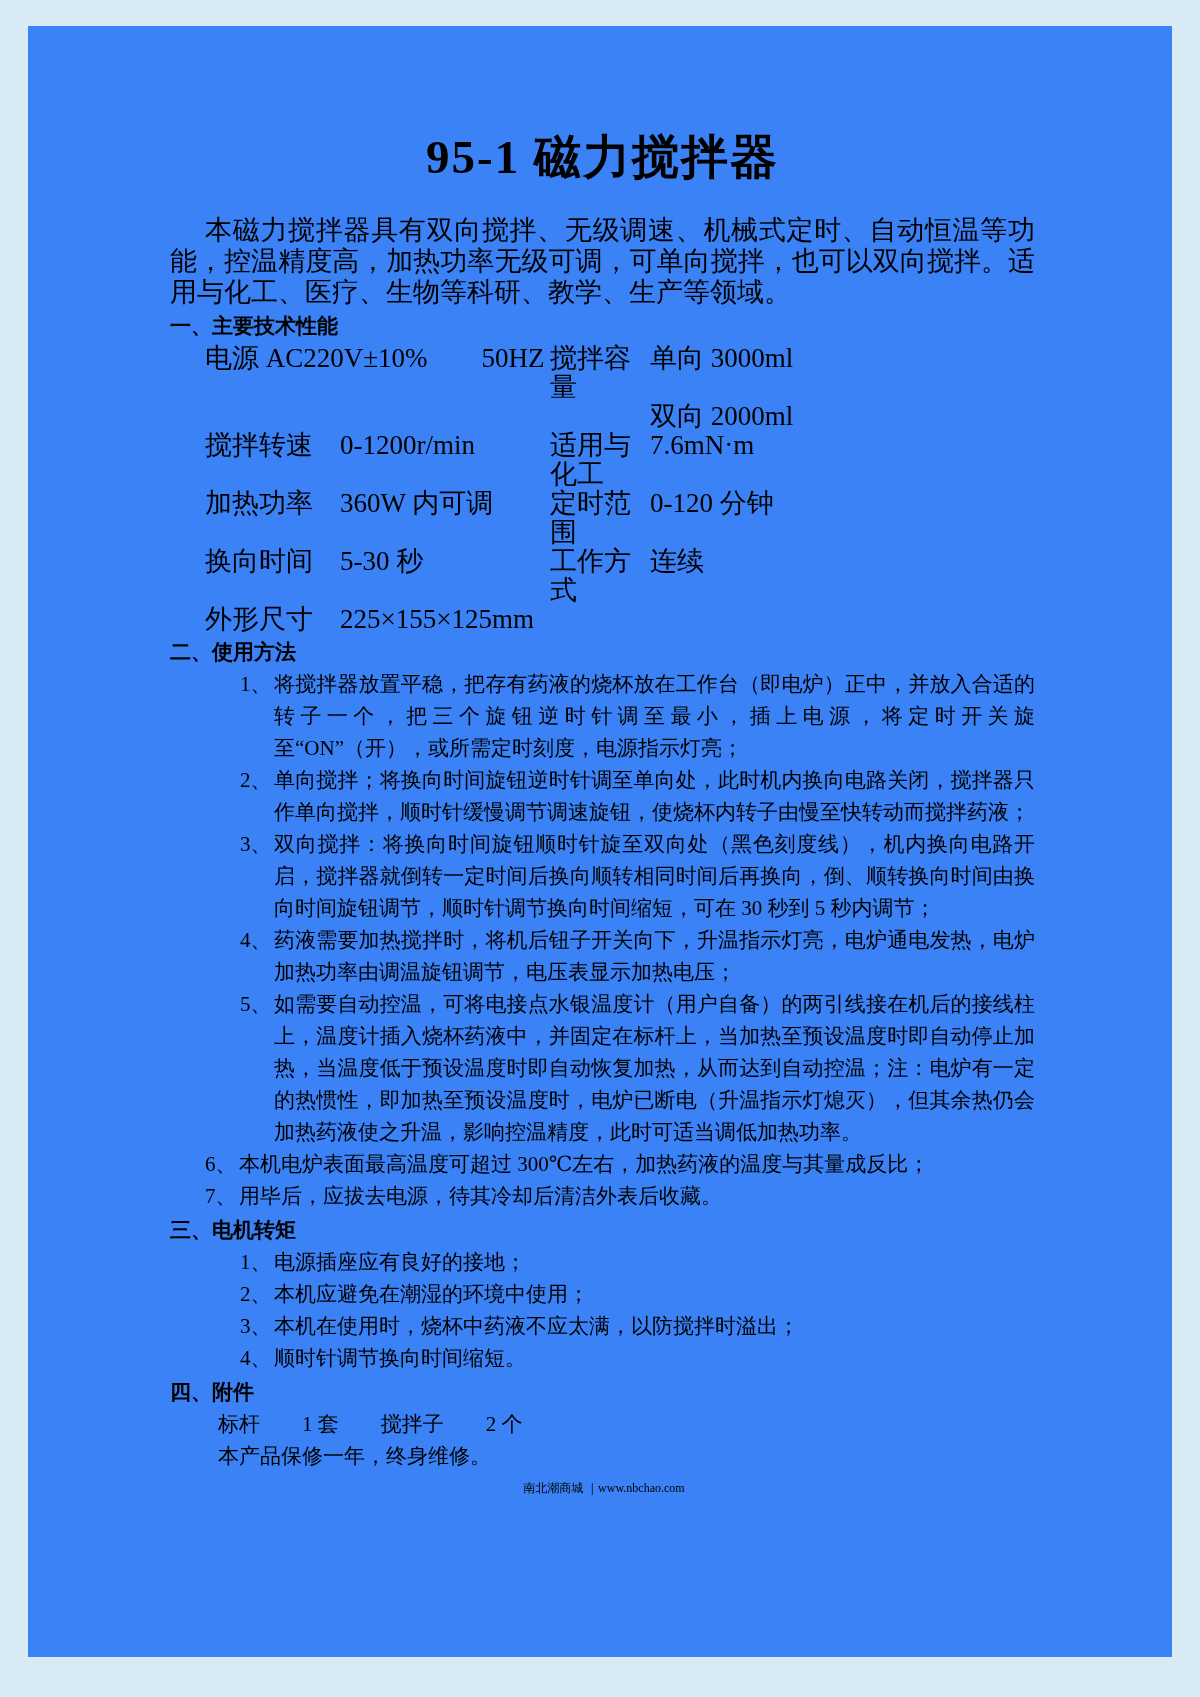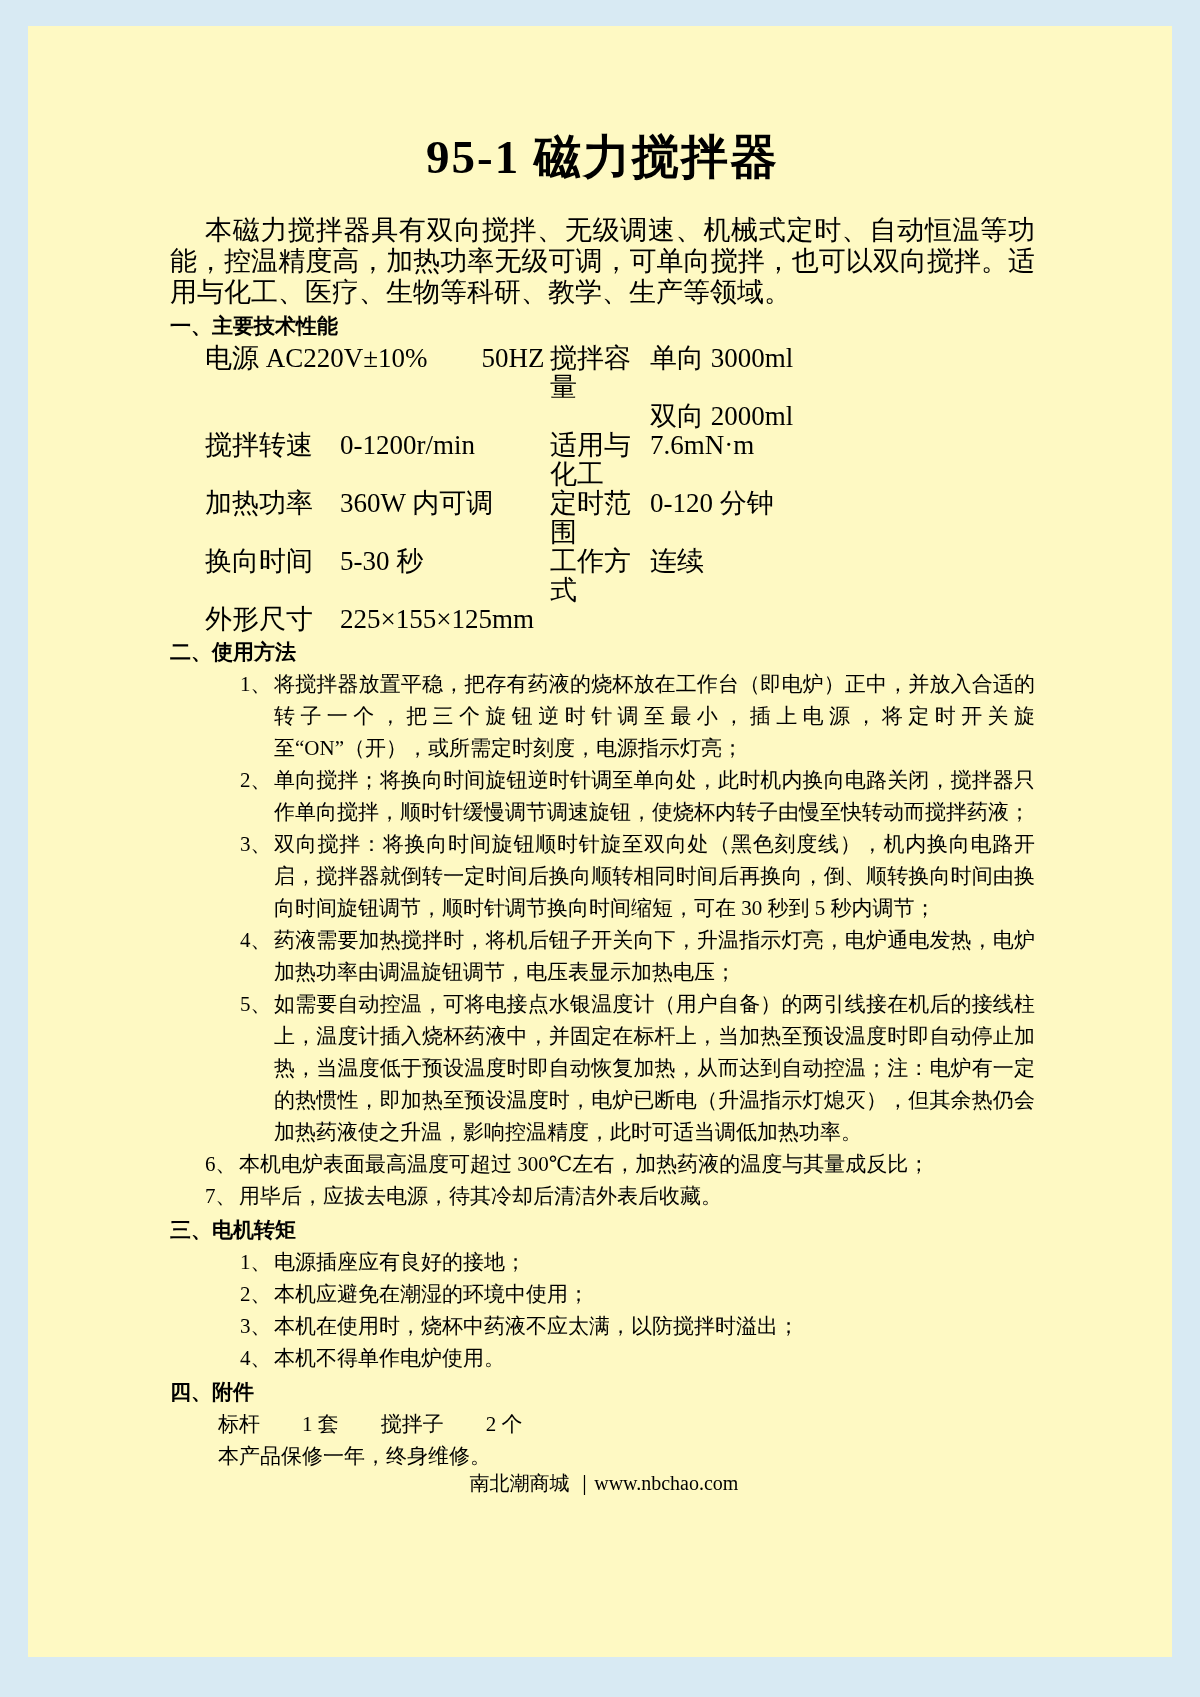--- a/index.html
+++ b/index.html
@@ -4,21 +4,21 @@
 <style>
   html,body{margin:0;padding:0;}
   body{
     width:1200px;height:1697px;position:relative;
     background:#d8eaf3;
     font-family:"Liberation Serif","DejaVu Serif",serif;
     color:#000;
   }
   .page{
     position:absolute;left:28px;top:26px;width:1144px;height:1631px;
-    background:#fef9c3;
+    background:#3b82f6;
   }
   .content{
     padding:100px 137px 0 142px;
   }
   .doc-title{
     text-align:center;
     font-size:47px;
     font-weight:bold;
     margin:0 0 26px 0;
     letter-spacing:2px;
@@ -36,21 +36,21 @@
   .spec-right{display:flex;justify-content:center;}
   .spec-rl{width:100px;}
   .num-item{display:flex;font-size:21px;line-height:32px;}
   .indent-70{margin-left:70px;}
   .indent-35{margin-left:35px;}
   .num-item .num{flex:0 0 34px;}
   .num-item .txt{flex:1;text-align:justify;}
   .acc-line{font-size:21px;line-height:32px;margin-left:48px;white-space:pre;}
   .footer{
     position:absolute;left:8px;right:0;bottom:160px;
-    text-align:center;font-size:20px;
+    text-align:center;font-size:12px;
   }
 </style>
 </head>
 <body>
 
 <div class="page">
   <div class="content">
 
     <h1 class="doc-title">95-1 磁力搅拌器</h1>
 
@@ -143,21 +143,21 @@
     <div class="num-item indent-70">
       <span class="num">2、</span>
       <span class="txt">本机应避免在潮湿的环境中使用；</span>
     </div>
     <div class="num-item indent-70">
       <span class="num">3、</span>
       <span class="txt">本机在使用时，烧杯中药液不应太满，以防搅拌时溢出；</span>
     </div>
     <div class="num-item indent-70">
       <span class="num">4、</span>
-      <span class="txt">本机不得单作电炉使用。</span>
+      <span class="txt">顺时针调节换向时间缩短。</span>
     </div>
 
     <div class="sec-heading">四、附件</div>
 
     <div class="acc-line">标杆　　1 套　　搅拌子　　2 个</div>
     <div class="acc-line">本产品保修一年，终身维修。</div>
 
   </div>
 
   <div class="footer">南北潮商城 ｜www.nbchao.com</div>

